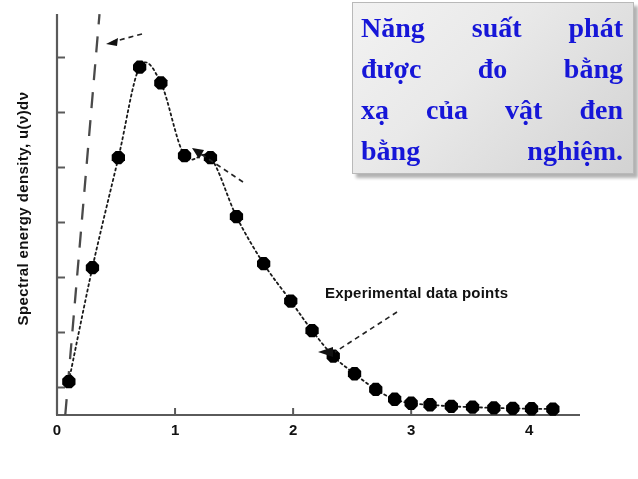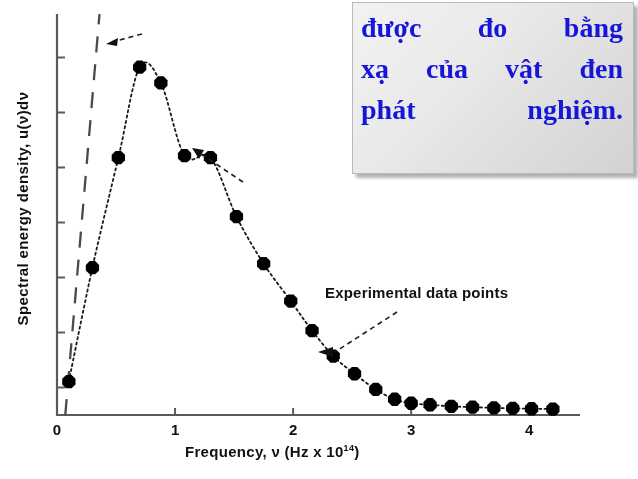--- a/index.html
+++ b/index.html
@@ -159,32 +159,32 @@
         <path d="M243,182 L198,152" stroke-dasharray="5 4"></path>
         <polygon points="192,148 204,150 199,159" fill="#111" stroke="none"></polygon>
 
         <path d="M397,312 L335,352" stroke-dasharray="5 4"></path>
         <polygon points="318,352 333,347 333,357" fill="#111" stroke="none"></polygon>
       </g>
     </svg>
 
     <div class="ylabel">Spectral energy density, u(ν)dν</div>
 
-    <div class="xlabel"><span>Frequency, ν (Hz x 10</span><sup>14</sup><span>)</span></div>
 
     <div id="xticklabels">
         <div class="tick-label" style="left: 45px; top: 421px;">0</div>
         <div class="tick-label" style="left: 163.059px; top: 421px;">1</div>
         <div class="tick-label" style="left: 281.117px; top: 421px;">2</div>
         <div class="tick-label" style="left: 399.176px; top: 421px;">3</div>
         <div class="tick-label" style="left: 517.235px; top: 421px;">4</div>
       </div>
 
     <div class="annot annot-exp">Experimental data points</div>
   </div>
 
   <div class="caption-box">
+    <div class="caption-text">Năng suất phát</div>
     <div class="caption-text">được đo bằng</div>
     <div class="caption-text">xạ của vật đen</div>
-    <div class="caption-text lastline">phát nghiệm.</div>
+    <div class="caption-text lastline">bằng nghiệm.</div>
   </div>
 
 </div>
 
 </body></html>

